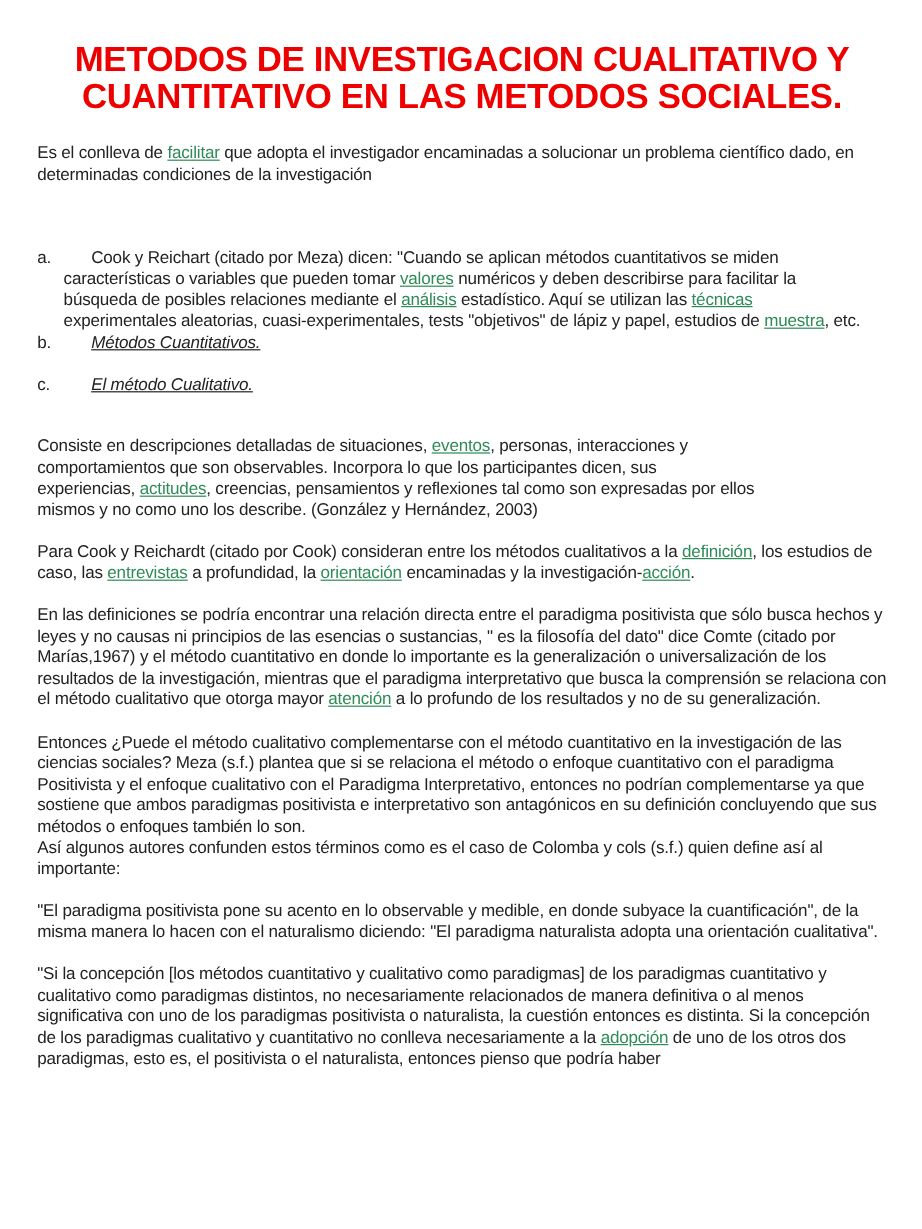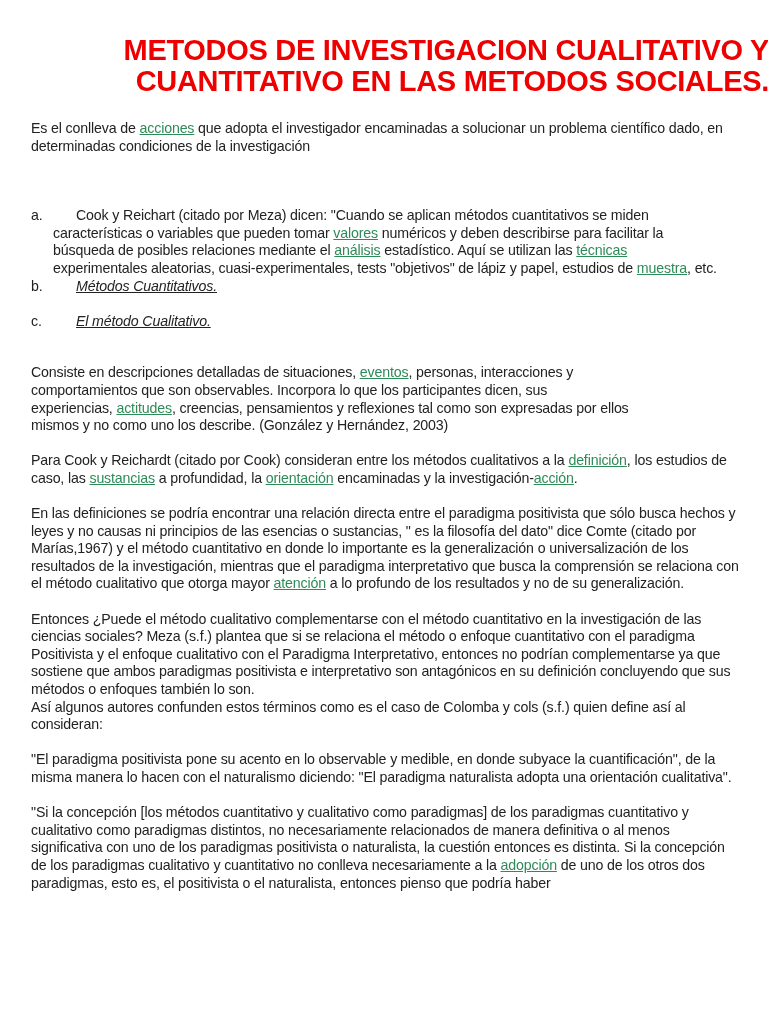--- a/index.html
+++ b/index.html
@@ -22,28 +22,28 @@
     .gap-xl { height: 52px; }
     .link { color: #2e8b57; text-decoration: underline; cursor: pointer; }
     .list-item { position: relative; padding-left: 22px; }
     .list-item .marker { position: absolute; left: 0; top: 0; }
     .list-item .first-indent { display: inline-block; width: 23px; }
     .ital { font-style: italic; text-decoration: underline; }
   </style>
 </head>
 <body>
 
-<h1 class="title" style="margin:1px;text-align:right;">
+<h1 class="title" style="margin:1px;">
   <span>METODOS DE INVESTIGACION CUALITATIVO Y</span><br>
   <span>CUANTITATIVO EN LAS METODOS SOCIALES.</span>
 </h1>
 
 <div class="doc">
 
-  <p style="width:700px;"><span>Es el conlleva de </span><a class="link">acciones</a><span> que adopta el investigador encaminadas a solucionar un problema científico dado, en determinadas condiciones de la investigación</span></p>
+  <p style="width:700px;"><span>Es el conlleva de </span><a class="link">facilitar</a><span> que adopta el investigador encaminadas a solucionar un problema científico dado, en determinadas condiciones de la investigación</span></p>
 
   <div class="gap-xl"></div>
 
   <div class="list-item" style="width:666px;">
     <span class="marker">a.</span>
     <span class="first-indent"></span><span>Cook y Reichart (citado por Meza) dicen: "Cuando se aplican métodos cuantitativos se miden características o variables que pueden tomar </span><a class="link">valores</a><span> numéricos y deben describirse para facilitar la búsqueda de posibles relaciones mediante el </span><a class="link">análisis</a><span> estadístico. Aquí se utilizan las </span><a class="link">técnicas</a><span> experimentales aleatorias, cuasi-experimentales, tests "objetivos" de lápiz y papel, estudios de </span><a class="link">muestra</a><span>, etc.</span>
   </div>
   <div class="list-item">
     <span class="marker">b.</span>
     <span class="first-indent"></span><span class="ital">Métodos Cuantitativos.</span>
@@ -53,30 +53,30 @@
     <span class="marker">c.</span>
     <span class="first-indent"></span><span class="ital">El método Cualitativo.</span>
   </div>
 
   <div class="gap-xl" style="height:34px;"></div>
 
   <p style="width:600px;"><span>Consiste en descripciones detalladas de situaciones, </span><a class="link">eventos</a><span>, personas, interacciones y comportamientos que son observables. Incorpora lo que los participantes dicen, sus experiencias, </span><a class="link">actitudes</a><span>, creencias, pensamientos y reflexiones tal como son expresadas por ellos mismos y no como uno los describe. (González y Hernández, 2003)</span></p>
 
   <div class="gap-md"></div>
 
-  <p><span>Para Cook y Reichardt (citado por Cook) consideran entre los métodos cualitativos a la </span><a class="link">definición</a><span>, los estudios de caso, las </span><a class="link">sustancias</a><span> a profundidad, la </span><a class="link">orientación</a><span> encaminadas y la investigación-</span><a class="link">acción</a><span>.</span></p>
+  <p><span>Para Cook y Reichardt (citado por Cook) consideran entre los métodos cualitativos a la </span><a class="link">definición</a><span>, los estudios de caso, las </span><a class="link">entrevistas</a><span> a profundidad, la </span><a class="link">orientación</a><span> encaminadas y la investigación-</span><a class="link">acción</a><span>.</span></p>
 
   <div class="gap-md"></div>
 
   <p><span>En las definiciones se podría encontrar una relación directa entre el paradigma positivista que sólo busca hechos y leyes y no causas ni principios de las esencias o sustancias, " es la filosofía del dato" dice Comte (citado por Marías,1967) y el método cuantitativo en donde lo importante es la generalización o universalización de los resultados de la investigación, mientras que el paradigma interpretativo que busca la comprensión se relaciona con el método cualitativo que otorga mayor </span><a class="link">atención</a><span> a lo profundo de los resultados y no de su generalización.</span></p>
 
   <div class="gap-md"></div>
 
   <p>Entonces ¿Puede el método cualitativo complementarse con el método cuantitativo en la investigación de las ciencias sociales? Meza (s.f.) plantea que si se relaciona el método o enfoque cuantitativo con el paradigma Positivista y el enfoque cualitativo con el Paradigma Interpretativo, entonces no podrían complementarse ya que sostiene que ambos paradigmas positivista e interpretativo son antagónicos en su definición concluyendo que sus métodos o enfoques también lo son.</p>
-  <p>Así algunos autores confunden estos términos como es el caso de Colomba y cols (s.f.) quien define así al consideran:</p>
+  <p>Así algunos autores confunden estos términos como es el caso de Colomba y cols (s.f.) quien define así al importante:</p>
 
   <div class="gap-md"></div>
 
   <p>"El paradigma positivista pone su acento en lo observable y medible, en donde subyace la cuantificación", de la misma manera lo hacen con el naturalismo diciendo: "El paradigma naturalista adopta una orientación cualitativa".</p>
 
   <div class="gap-md"></div>
 
   <p><span>"Si la concepción [los métodos cuantitativo y cualitativo como paradigmas] de los paradigmas cuantitativo y cualitativo como paradigmas distintos, no necesariamente relacionados de manera definitiva o al menos significativa con uno de los paradigmas positivista o naturalista, la cuestión entonces es distinta. Si la concepción de los paradigmas cualitativo y cuantitativo no conlleva necesariamente a la </span><a class="link">adopción</a><span> de uno de los otros dos paradigmas, esto es, el positivista o el naturalista, entonces pienso que podría haber</span></p>
 
 </div>

